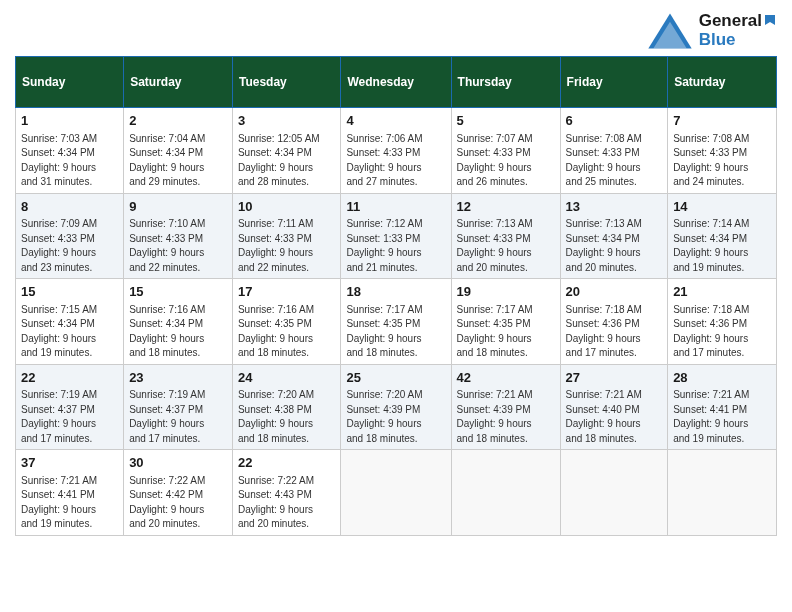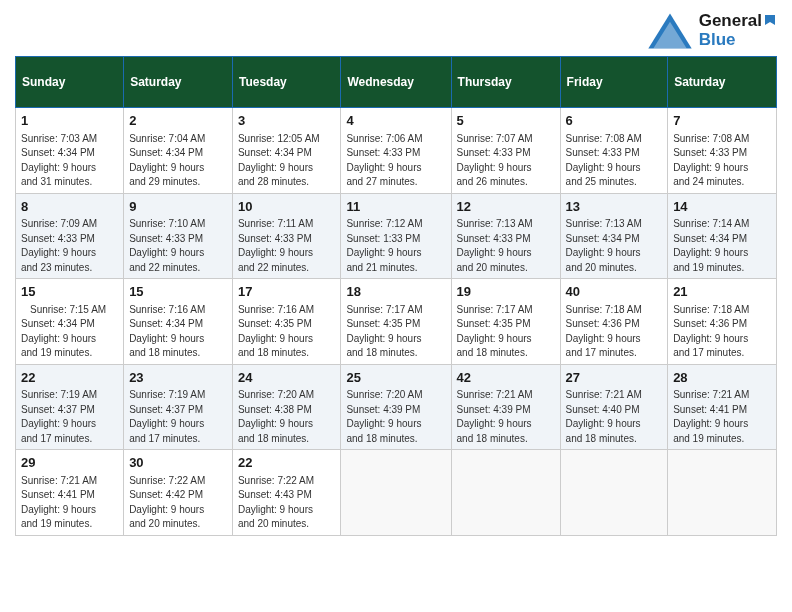--- a/index.html
+++ b/index.html
@@ -173,41 +173,41 @@
           <td><span class="day-number">13</span><span class="day-info" style="white-space: pre-line;">Sunrise: 7:13 AM
 Sunset: 4:34 PM
 Daylight: 9 hours
 and 20 minutes.</span></td>
           <td><span class="day-number">14</span><span class="day-info" style="white-space: pre-line;">Sunrise: 7:14 AM
 Sunset: 4:34 PM
 Daylight: 9 hours
 and 19 minutes.</span></td>
         </tr>
         <tr>
-          <td><span class="day-number">15</span><span class="day-info" style="white-space: pre-line; margin-left: 9px;">Sunrise: 7:15 AM
+          <td><span class="day-number">15</span><span class="day-info" style="white-space: pre-line;">Sunrise: 7:15 AM
 Sunset: 4:34 PM
 Daylight: 9 hours
 and 19 minutes.</span></td>
           <td><span class="day-number">15</span><span class="day-info" style="white-space: pre-line;">Sunrise: 7:16 AM
 Sunset: 4:34 PM
 Daylight: 9 hours
 and 18 minutes.</span></td>
           <td><span class="day-number">17</span><span class="day-info" style="white-space: pre-line;">Sunrise: 7:16 AM
 Sunset: 4:35 PM
 Daylight: 9 hours
 and 18 minutes.</span></td>
           <td><span class="day-number">18</span><span class="day-info" style="white-space: pre-line;">Sunrise: 7:17 AM
 Sunset: 4:35 PM
 Daylight: 9 hours
 and 18 minutes.</span></td>
           <td><span class="day-number">19</span><span class="day-info" style="white-space: pre-line;">Sunrise: 7:17 AM
 Sunset: 4:35 PM
 Daylight: 9 hours
 and 18 minutes.</span></td>
-          <td><span class="day-number">40</span><span class="day-info" style="white-space: pre-line;">Sunrise: 7:18 AM
+          <td><span class="day-number">20</span><span class="day-info" style="white-space: pre-line;">Sunrise: 7:18 AM
 Sunset: 4:36 PM
 Daylight: 9 hours
 and 17 minutes.</span></td>
           <td><span class="day-number">21</span><span class="day-info" style="white-space: pre-line;">Sunrise: 7:18 AM
 Sunset: 4:36 PM
 Daylight: 9 hours
 and 17 minutes.</span></td>
         </tr>
         <tr>
           <td><span class="day-number">22</span><span class="day-info" style="white-space: pre-line;">Sunrise: 7:19 AM
@@ -233,21 +233,21 @@
           <td><span class="day-number">27</span><span class="day-info" style="white-space: pre-line;">Sunrise: 7:21 AM
 Sunset: 4:40 PM
 Daylight: 9 hours
 and 18 minutes.</span></td>
           <td><span class="day-number">28</span><span class="day-info" style="white-space: pre-line;">Sunrise: 7:21 AM
 Sunset: 4:41 PM
 Daylight: 9 hours
 and 19 minutes.</span></td>
         </tr>
         <tr>
-          <td><span class="day-number">29</span><span class="day-info" style="white-space: pre-line;">Sunrise: 7:21 AM
+          <td><span class="day-number">37</span><span class="day-info" style="white-space: pre-line;">Sunrise: 7:21 AM
 Sunset: 4:41 PM
 Daylight: 9 hours
 and 19 minutes.</span></td>
           <td><span class="day-number">30</span><span class="day-info" style="white-space: pre-line;">Sunrise: 7:22 AM
 Sunset: 4:42 PM
 Daylight: 9 hours
 and 20 minutes.</span></td>
           <td><span class="day-number">22</span><span class="day-info" style="white-space: pre-line;">Sunrise: 7:22 AM
 Sunset: 4:43 PM
 Daylight: 9 hours

